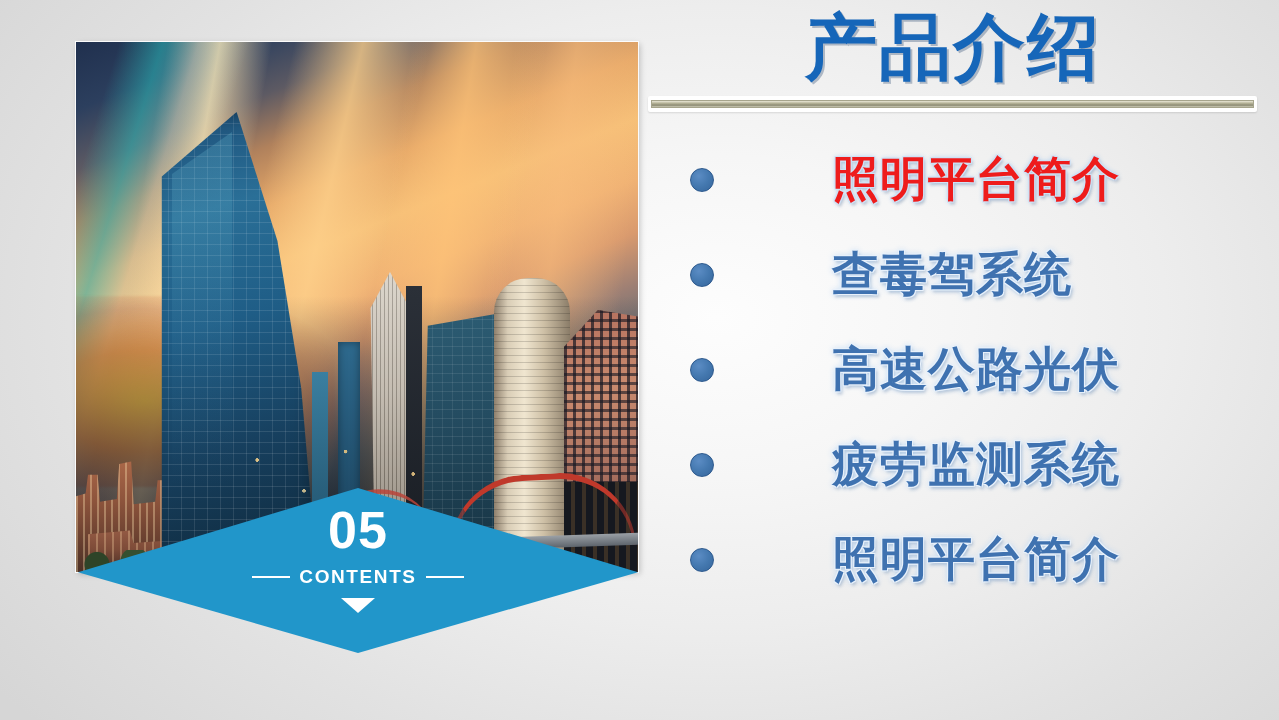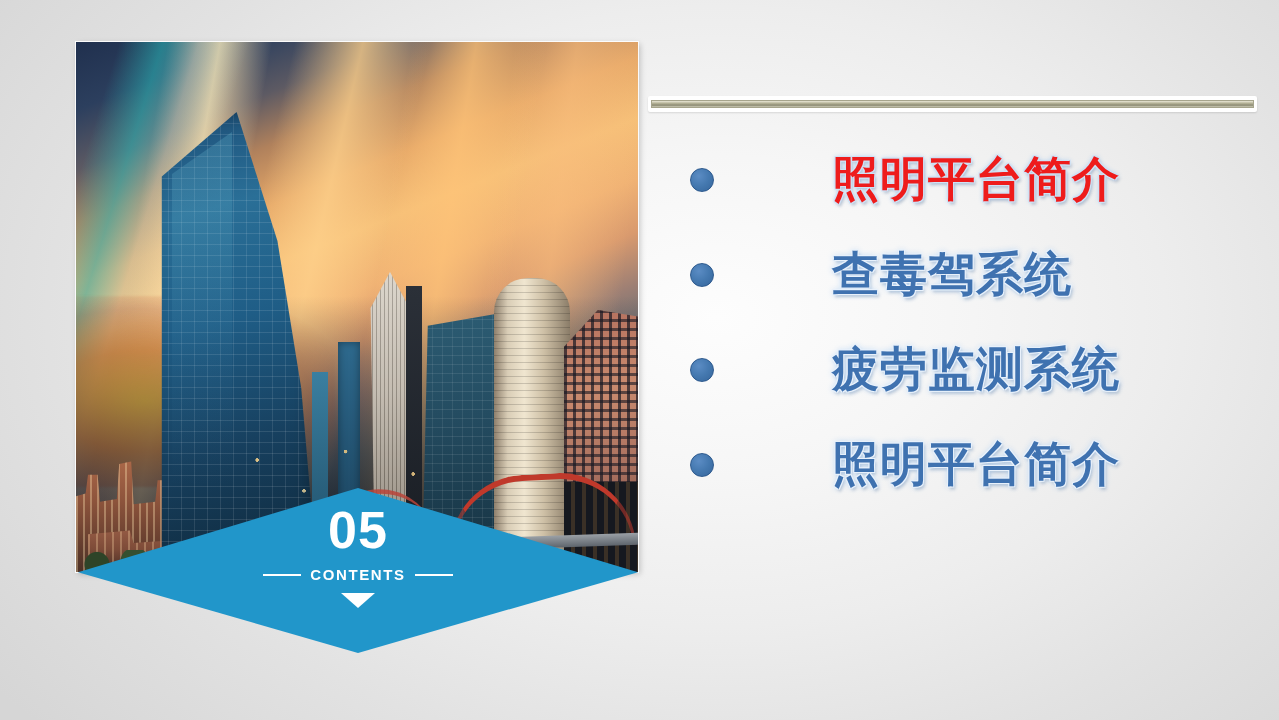--- a/index.html
+++ b/index.html
@@ -244,21 +244,21 @@
   }
   #contents-row {
     display: flex;
     align-items: center;
     gap: 9px;
     margin-top: 10px;
   }
   .rule { width: 38px; height: 2px; background: #ffffff; }
   #contents-label {
     color: #ffffff;
-    font-size: 15px;
+    font-size: 19px;
     font-weight: bold;
     letter-spacing: 1.6px;
   }
   #contents-caret {
     margin-top: 10px;
     width: 0; height: 0;
     border-left: 17px solid transparent;
     border-right: 17px solid transparent;
     border-top: 15px solid #ffffff;
   }
@@ -386,38 +386,43 @@
   <div id="diamond-inner">
     <div id="contents-number">05</div>
     <div id="contents-row">
       <span class="rule"></span>
       <span id="contents-label">CONTENTS</span>
       <span class="rule"></span>
     </div>
     <div id="contents-caret"></div>
   </div>
 
+  <div id="title">产品介绍</div>
 
   <div id="divider">
     <div id="divider-bar"></div>
   </div>
 
   <div id="bullet-list">
 
     <div class="bullet-item">
       <span class="bullet-dot"></span>
       <span class="bullet-text accent">照明平台简介</span>
     </div>
 
     <div class="bullet-item">
       <span class="bullet-dot"></span>
       <span class="bullet-text primary">查毒驾系统</span>
     </div>
 
 
+    <div class="bullet-item">
+      <span class="bullet-dot"></span>
+      <span class="bullet-text primary">高速公路光伏</span>
+    </div>
 
     <div class="bullet-item">
       <span class="bullet-dot"></span>
       <span class="bullet-text primary">疲劳监测系统</span>
     </div>
 
     <div class="bullet-item">
       <span class="bullet-dot"></span>
       <span class="bullet-text primary">照明平台简介</span>
     </div>

